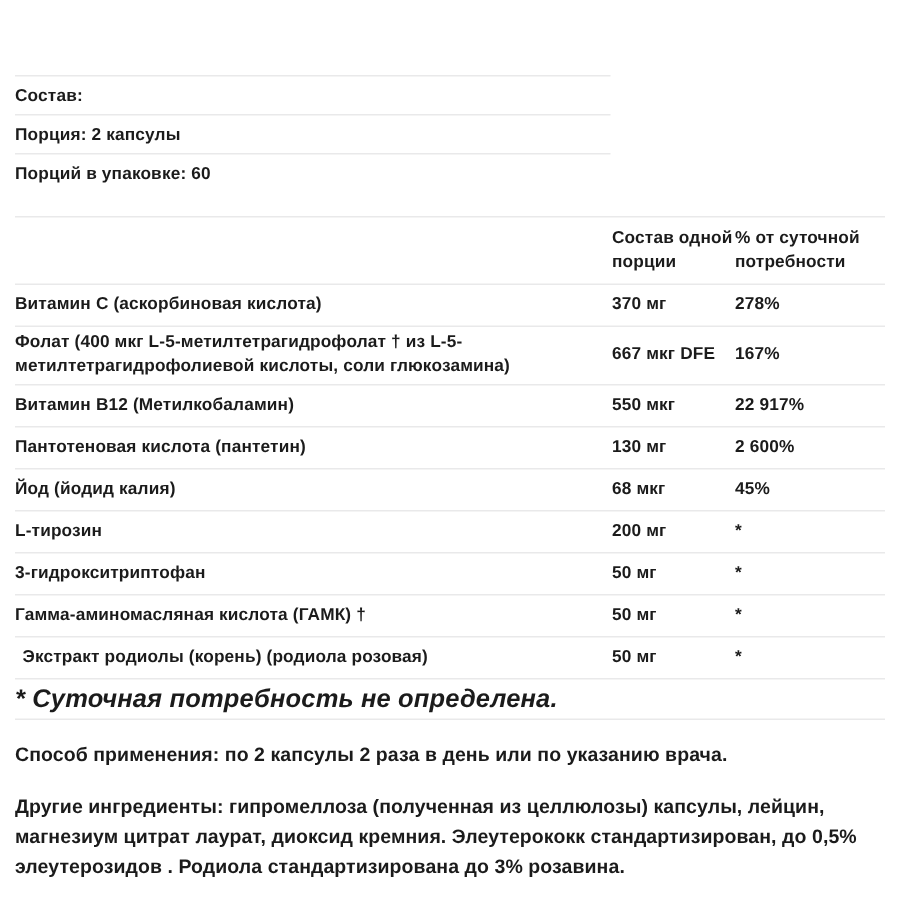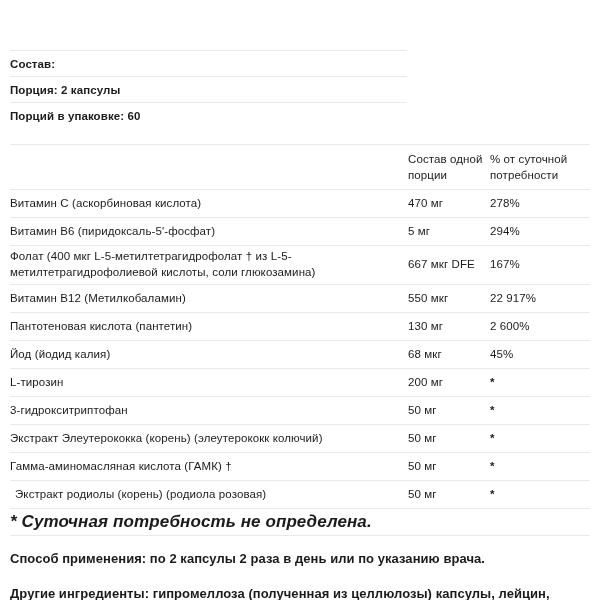--- a/index.html
+++ b/index.html
@@ -47,21 +47,21 @@
     table-layout: fixed;
   }
   .tbl col.c1 { width: 398px; }
   .tbl col.c2 { width: 82px; }
   .tbl col.c3 { width: 100px; }
 
   .tbl th, .tbl td {
     text-align: left;
     vertical-align: middle;
     font-size: 11.5px;
-    font-weight: normal;
+    font-weight: bold;
     letter-spacing: 0.1px;
     padding: 0;
   }
 
   .tbl thead th {
     height: 42px;
     vertical-align: middle;
     line-height: 1.35;
     border-top: 1px solid #e9e9ea;
     padding-top: 2px;
@@ -147,27 +147,22 @@
     <thead>
       <tr>
         <th></th>
         <th>Состав одной порции</th>
         <th>% от суточной потребности</th>
       </tr>
     </thead>
     <tbody>
       <tr>
         <td class="name">Витамин C (аскорбиновая кислота)</td>
-        <td class="amt">470 мг</td>
+        <td class="amt">370 мг</td>
         <td class="dv">278%</td>
-      </tr>
-      <tr>
-        <td class="name">Витамин B6 (пиридоксаль-5'-фосфат)</td>
-        <td class="amt">5 мг</td>
-        <td class="dv">294%</td>
       </tr>
       <tr class="tall">
         <td class="name">Фолат (400 мкг  L-5-метилтетрагидрофолат † из L-5-метилтетрагидрофолиевой кислоты, соли глюкозамина)</td>
         <td class="amt">667 мкг DFE</td>
         <td class="dv">167%</td>
       </tr>
       <tr>
         <td class="name">Витамин B12 (Метилкобаламин)</td>
         <td class="amt">550 мкг</td>
         <td class="dv">22 917%</td>
@@ -186,25 +181,20 @@
         <td class="name">L-тирозин</td>
         <td class="amt">200 мг</td>
         <td class="dv star">*</td>
       </tr>
       <tr>
         <td class="name">3-гидрокситриптофан</td>
         <td class="amt">50 мг</td>
         <td class="dv star">*</td>
       </tr>
       <tr>
-        <td class="name">Экстракт Элеутерококка (корень) (элеутерококк колючий)</td>
-        <td class="amt">50 мг</td>
-        <td class="dv star">*</td>
-      </tr>
-      <tr>
         <td class="name">Гамма-аминомасляная кислота (ГАМК) †</td>
         <td class="amt">50 мг</td>
         <td class="dv star">*</td>
       </tr>
       <tr>
         <td class="name indent">Экстракт родиолы (корень) (родиола розовая)</td>
         <td class="amt">50 мг</td>
         <td class="dv star">*</td>
       </tr>
     </tbody>

